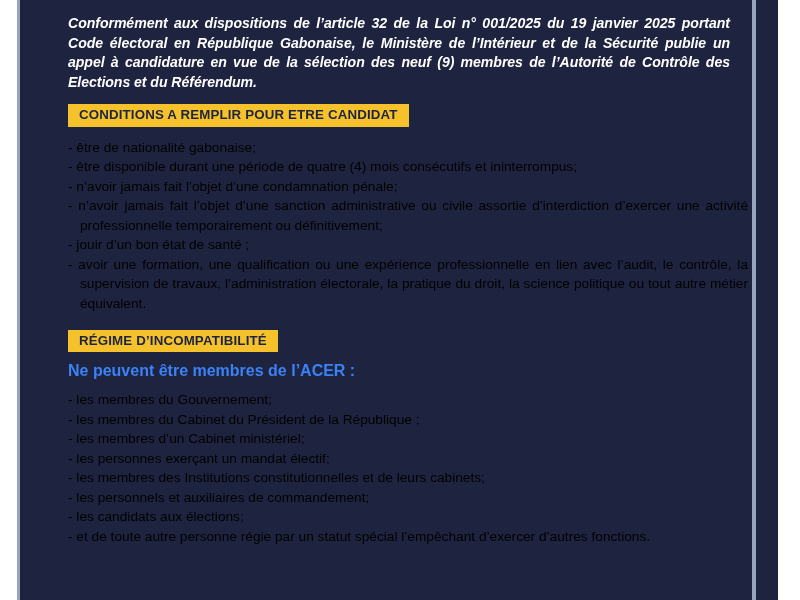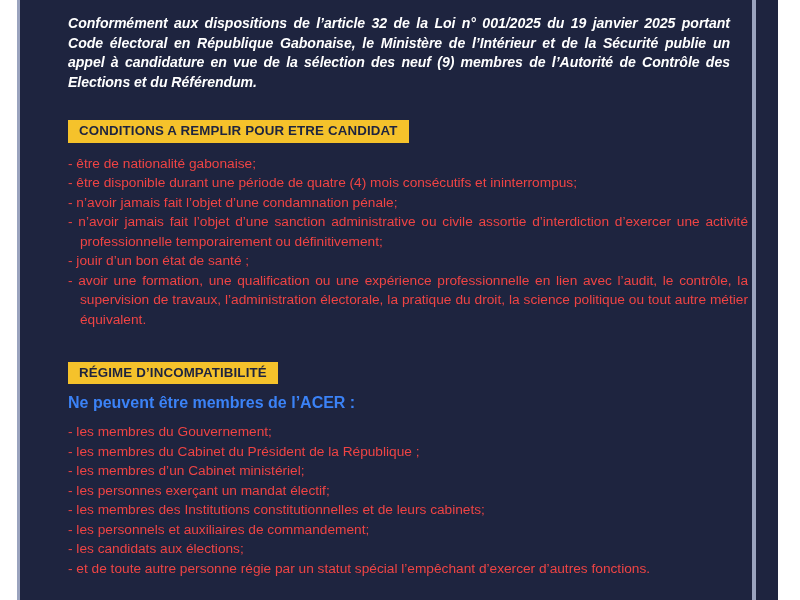--- a/index.html
+++ b/index.html
@@ -93,21 +93,20 @@
   .badge {
     display: inline-block;
     background: #f5c22b;
     color: #1e243f;
     font-weight: bold;
     font-size: 13.3px;
     letter-spacing: 0.15px;
     padding: 4px 11px 5px 11px;
     line-height: 1;
     white-space: nowrap;
-    margin-top: 16px;
   }
 
   .badge-wrap {
     line-height: 0;
   }
 
   .subtitle {
     color: #3b82f6;
     font-weight: bold;
     font-size: 16px;
@@ -116,21 +115,21 @@
     line-height: 18px;
   }
 
   ul.bullets {
     list-style: none;
     margin: 0;
     padding: 0;
   }
 
   ul.bullets li {
-    color: #ef4444;
+    color: #000000;
     font-size: 13.7px;
     line-height: 19.5px;
     padding-left: 12px;
     text-indent: -12px;
     margin: 0;
     text-align: left;
     width: 668px;
   }
 
   ul.bullets li.justified {

